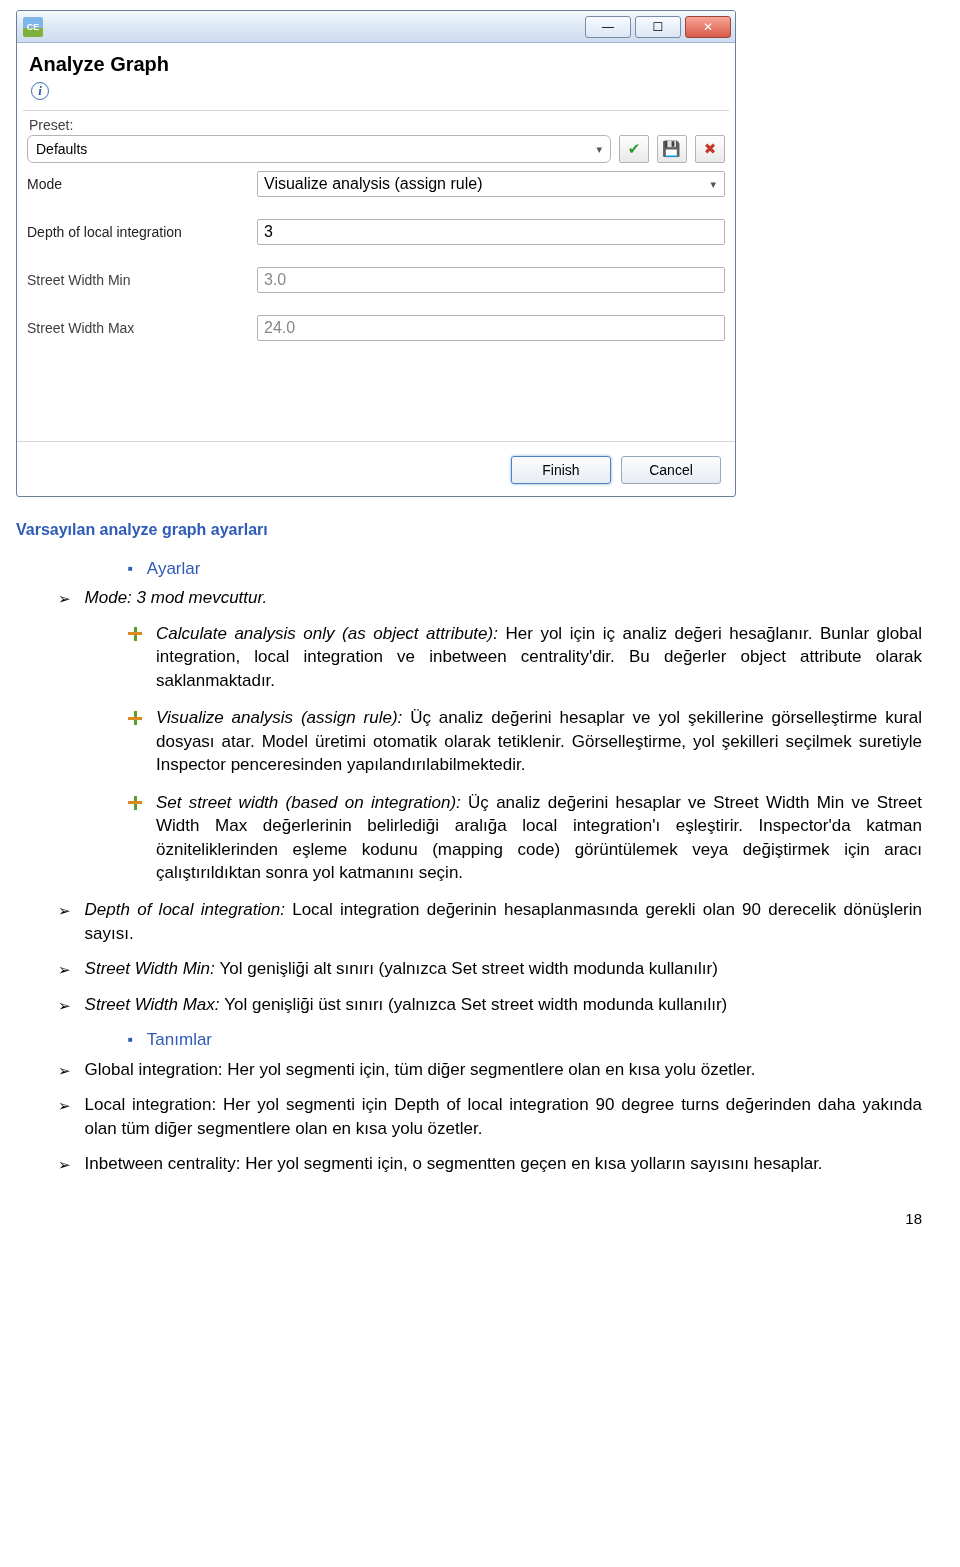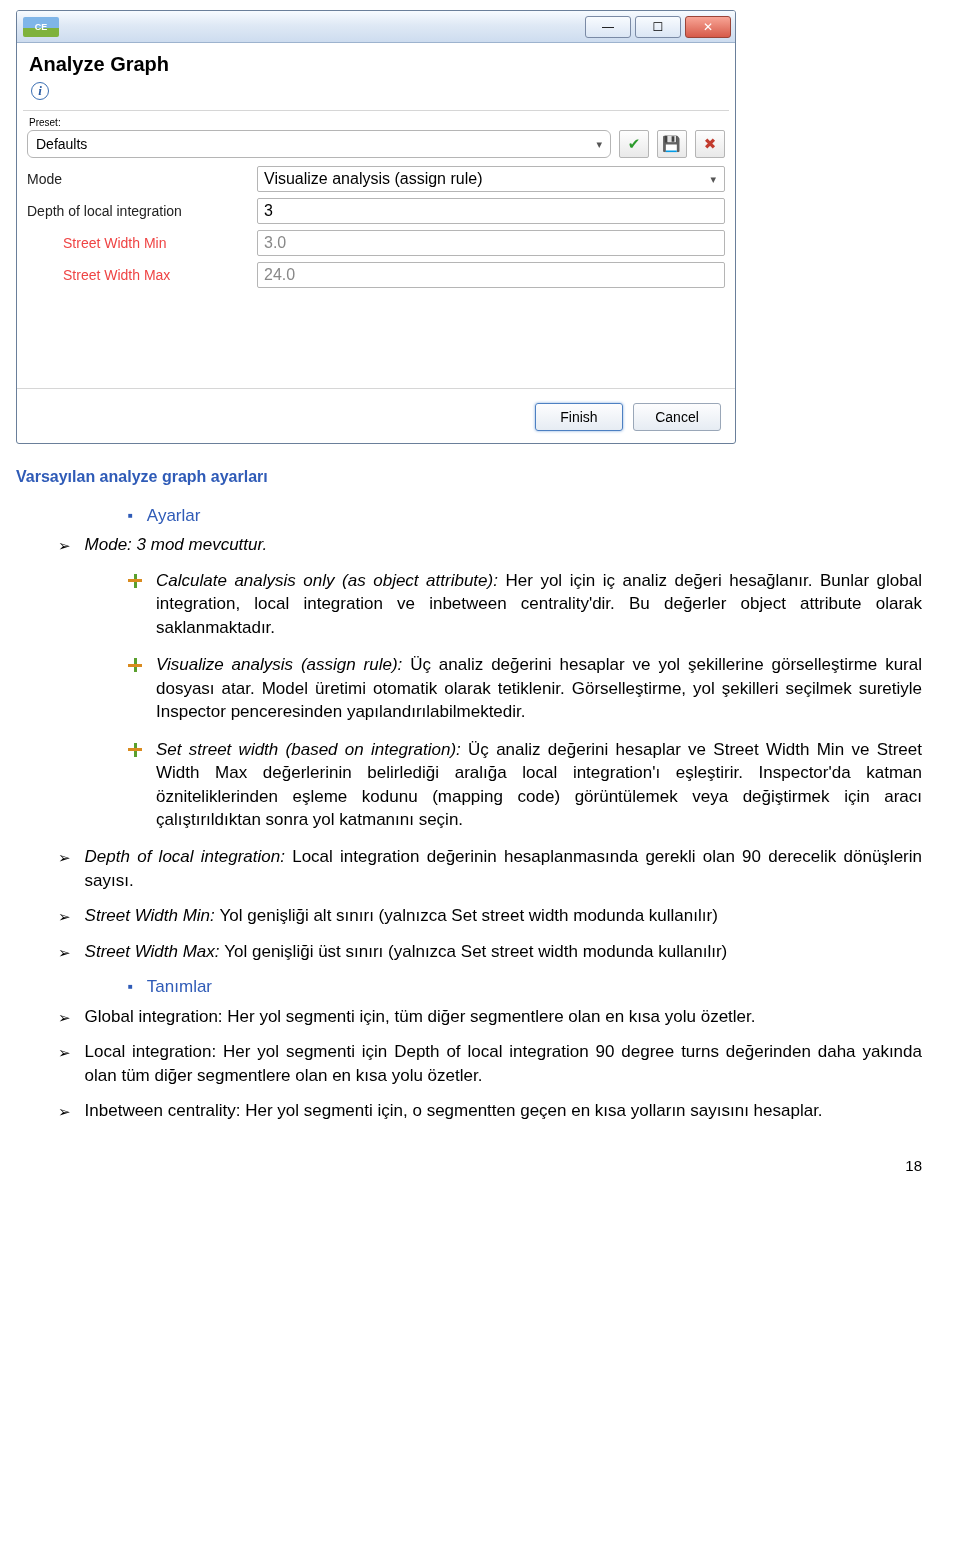--- a/index.html
+++ b/index.html
@@ -24,21 +24,21 @@
   }
   .titlebar {
     height: 32px;
     background: linear-gradient(to bottom, #f7fbff 0%, #dfe9f5 45%, #cddcef 100%);
     display: flex;
     align-items: center;
     padding-left: 6px;
     border-bottom: 1px solid #9db3ce;
   }
   .app-icon {
-    width: 36px; height: 20px;
+    width: 20px; height: 20px;
     background: linear-gradient(to bottom, #7fb5e8 0%, #7fb5e8 55%, #7fb23c 55%, #7fb23c 100%);
     border-radius: 2px;
     display:flex;align-items:center;justify-content:center;
     font-size:9px;color:#fff;font-weight:bold;
   }
   .win-controls {
     margin-left: auto;
     display: flex;
     gap: 0;
     padding-right: 4px;
@@ -84,21 +84,21 @@
     flex-shrink:0;
     margin-top:2px;
     background:#fff;
   }
 
   .section-line {
     height:1px;background:#d6d6d6;margin:0 6px 6px 6px;
   }
 
   .preset-label {
-    font-size:10px;color:#000000;padding:0 12px;
+    font-size:14px;color:#404040;padding:0 12px;
   }
   .preset-row {
     display:flex;gap:8px;padding:2px 10px 8px 10px;align-items:center;
   }
   .combo {
     flex:1;
     border:1px solid #b5b5b5;
     border-radius:6px;
     height:28px;
     display:flex;align-items:center;
@@ -118,44 +118,44 @@
     background:linear-gradient(to bottom,#fefefe,#e9e9e9);
     font-size:15px;
   }
   .icon-check { color:#2b9a2b; }
   .icon-save { color:#4a6fa8; }
   .icon-del  { color:#c23b2e; }
 
   .form-grid {
     display:grid;
     grid-template-columns: 230px 1fr;
-    row-gap:6px;
+    row-gap:22px;
     padding:0 10px;
     font-size:14px;
     align-items:center;
   }
   .fg-label { color:#222; }
-  .fg-label.dim { color:#ef4444;margin-left:36px; }
+  .fg-label.dim { color:#404040; }
   .fg-input {
     border:1px solid #b5b5b5;border-radius:2px;
     height:26px;padding:0 6px;font-size:16px;
     position:relative;display:flex;align-items:center;background:#fff;
   }
   .fg-input.dropdown::after {
     content:'▾';position:absolute;right:8px;color:#555;font-size:11px;
   }
   .fg-input.dim { color:#888; }
 
   .dlg-footer {
     display:flex;justify-content:flex-end;gap:10px;
     padding:14px 14px 0 14px;margin-top:100px;
     border-top:1px solid #d6d6d6;
   }
   .dlg-button {
-    width:88px;height:28px;
+    width:100px;height:28px;
     border:1px solid #9aa7b8;border-radius:3px;
     background:linear-gradient(to bottom,#fdfdfe,#e6ecf3);
     font-size:14px;display:flex;align-items:center;justify-content:center;
   }
   .dlg-button.primary { border:1px solid #4d80c2;box-shadow:0 0 3px #7fa9dd; }
 
   
   .caption {
     color:#2f5bb7;font-weight:bold;font-size:16px;
     margin:24px 0 18px 6px;

